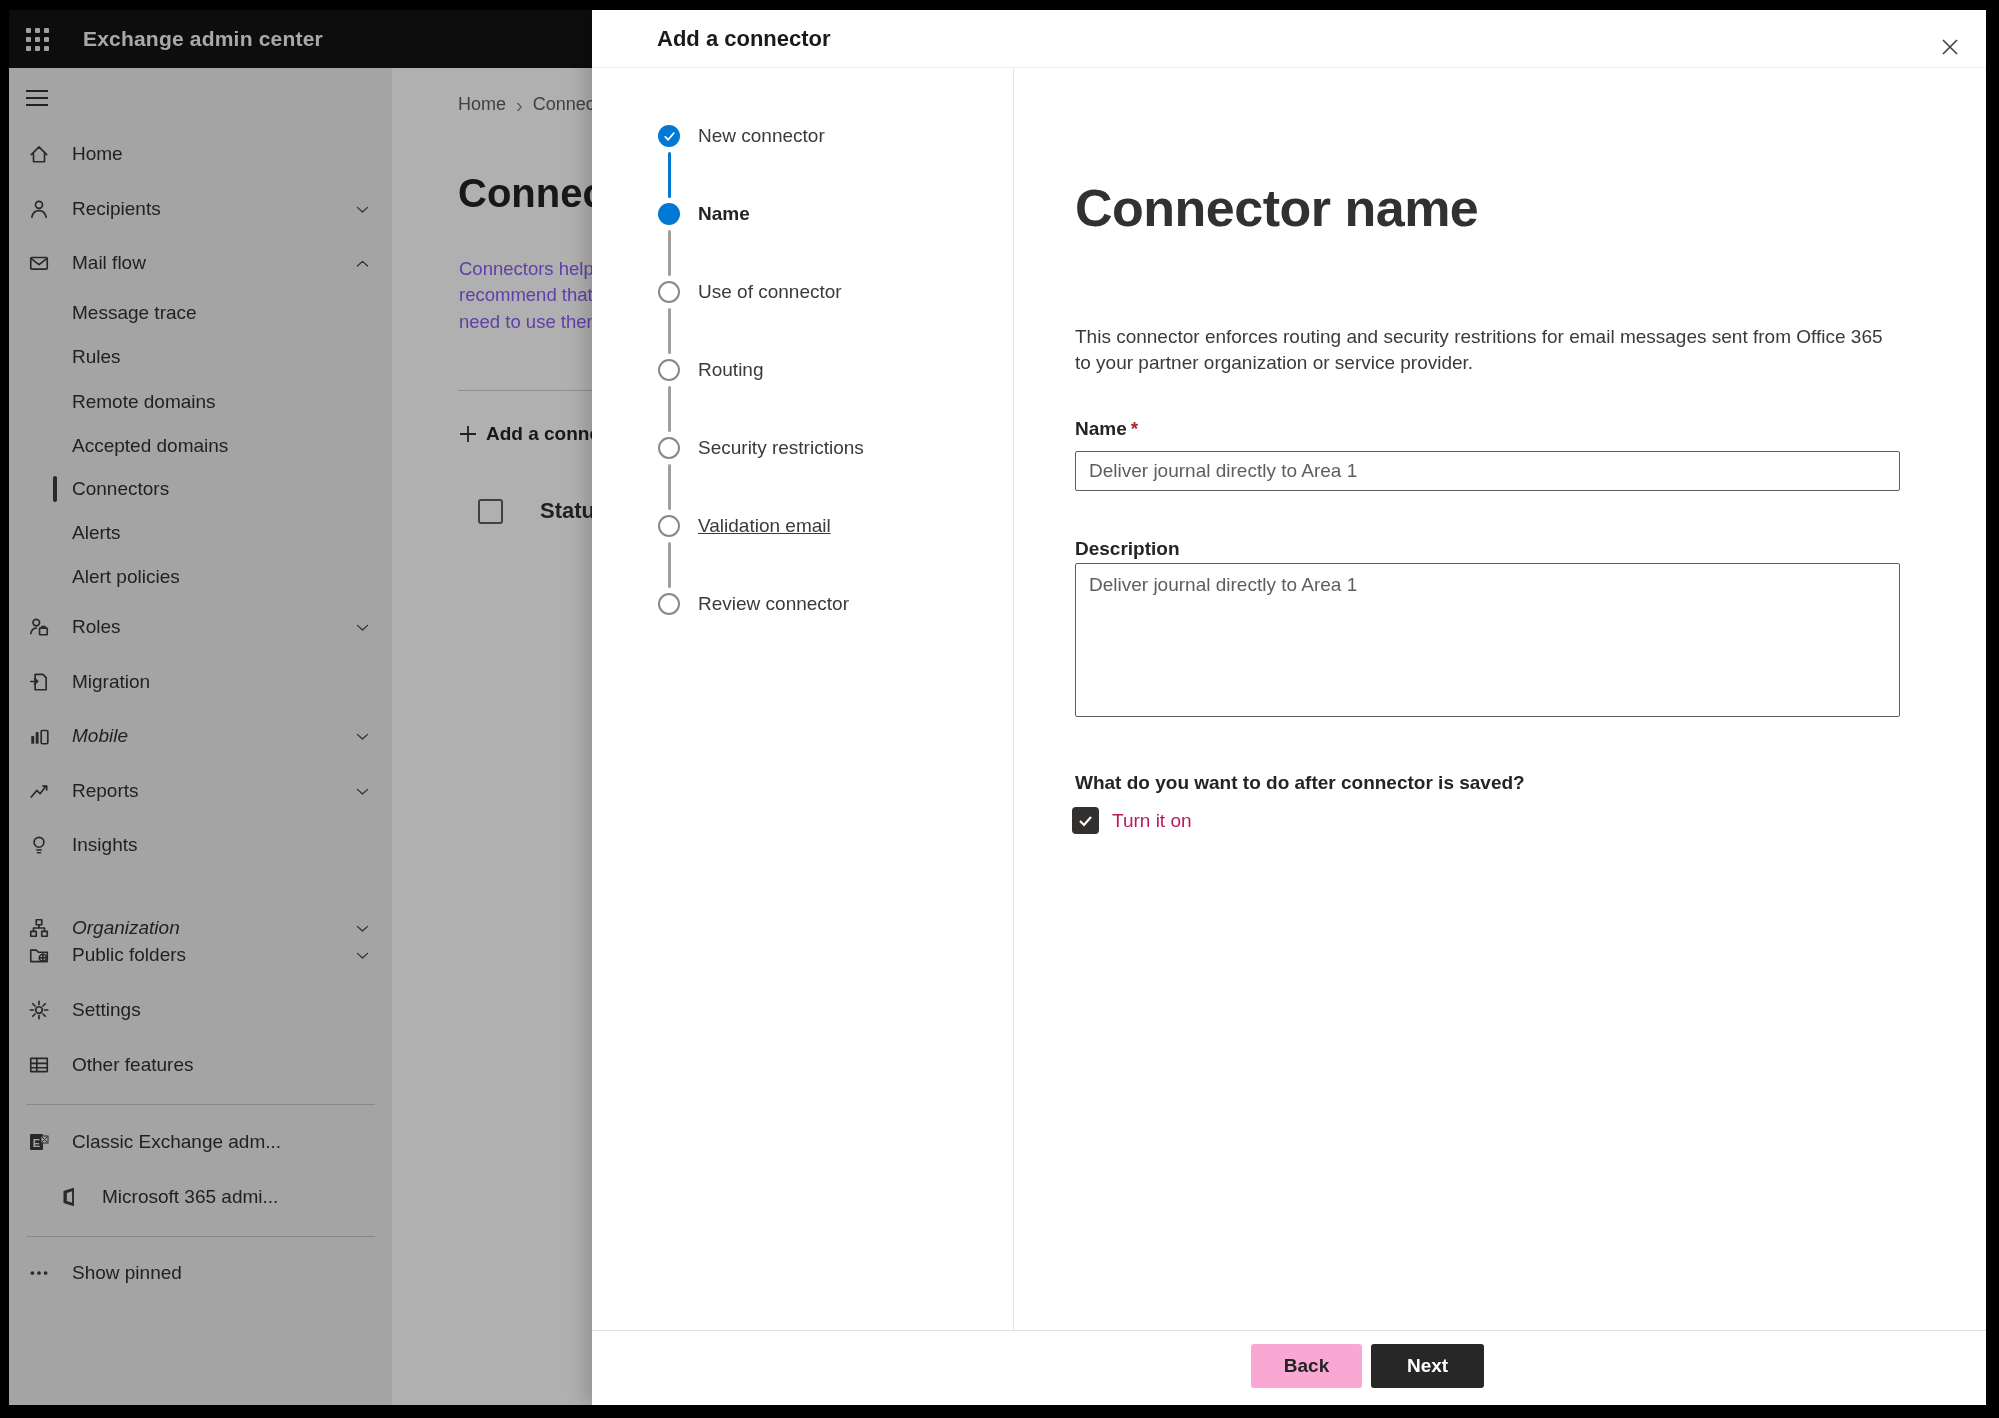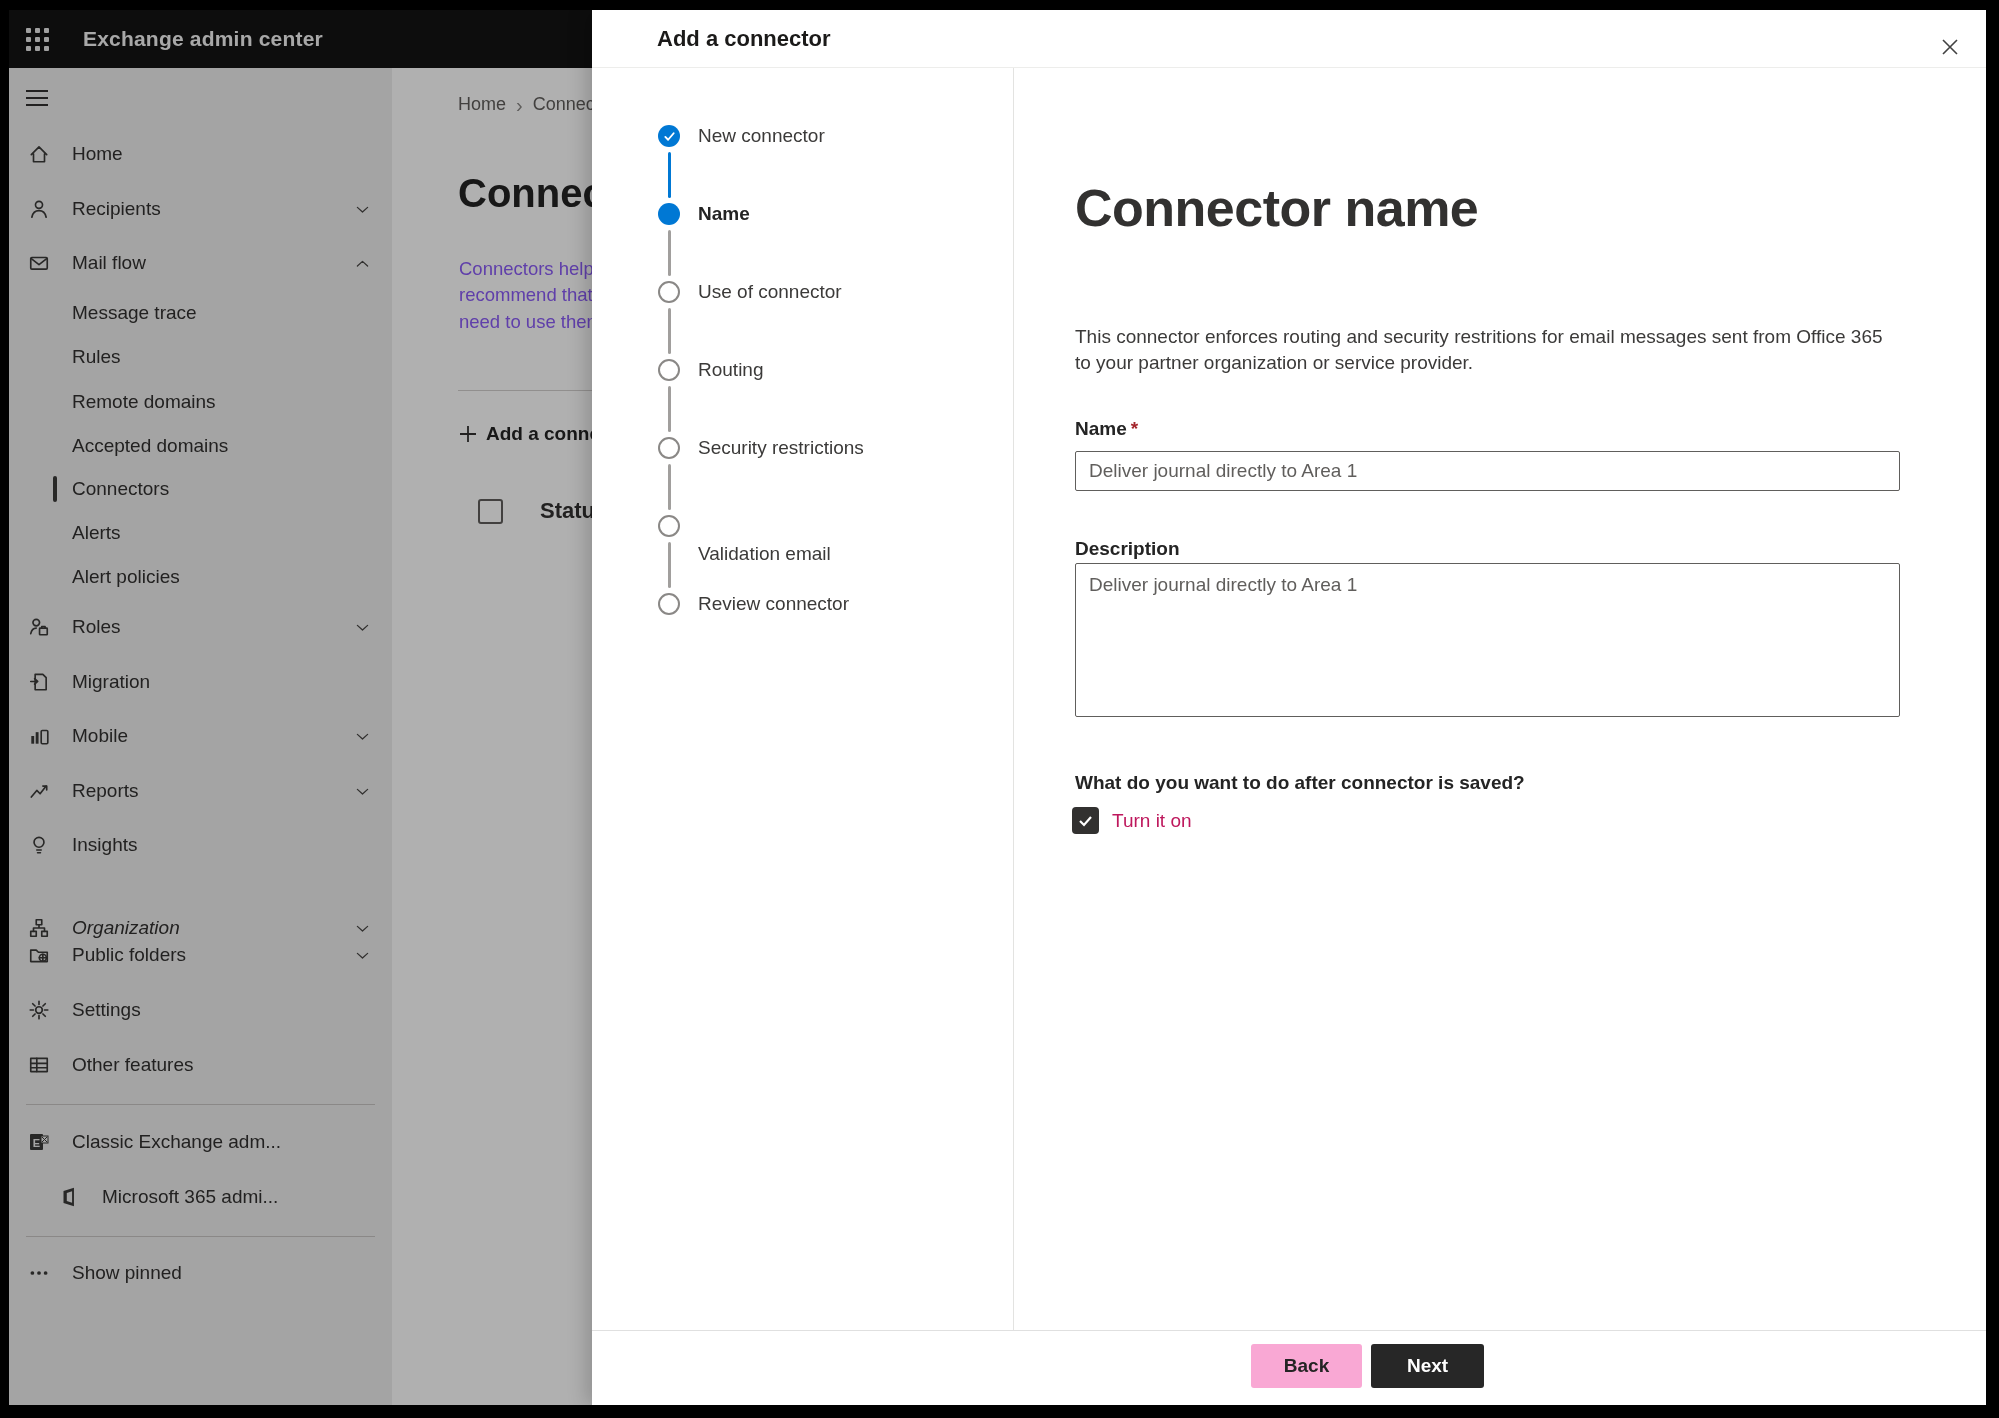--- a/index.html
+++ b/index.html
@@ -156,21 +156,21 @@
               <path fill="none" stroke="currentColor" stroke-width="1.5" stroke-linecap="round" stroke-linejoin="round" d="M4 7.5l6 5.5 6-5.5"></path>
             </svg></span>
         </div>
         <div class="side-item" style="top: 592px;">
           <span class="sicon"><svg width="22" height="22" viewBox="0 0 20 20">
               <path fill="none" stroke="currentColor" stroke-width="1.5" stroke-linecap="round" stroke-linejoin="round" d="M6.5 3h7l3 3v11h-10V3z"></path>
               <path fill="none" stroke="currentColor" stroke-width="1.5" stroke-linecap="round" stroke-linejoin="round" d="M2.5 9.5h6M6 7l2.8 2.5L6 12"></path>
             </svg></span>
           <span>Migration</span>
         </div>
-        <div class="side-item" style="top: 646px;">
+        <div class="side-item" style="top: 646px; font-style: italic;">
           <span class="sicon"><svg width="22" height="22" viewBox="0 0 20 20">
               <rect x="3" y="10" width="2.6" height="7" fill="currentColor"></rect>
               <rect x="7" y="6.5" width="2.6" height="10.5" fill="currentColor"></rect>
               <rect fill="none" stroke="currentColor" stroke-width="1.5" stroke-linecap="round" stroke-linejoin="round" x="12" y="5" width="6" height="12" rx="1"></rect>
             </svg></span>
           <span>Mobile</span>
           <span class="chev"><svg width="17" height="17" viewBox="0 0 20 20">
               <path fill="none" stroke="currentColor" stroke-width="1.5" stroke-linecap="round" stroke-linejoin="round" d="M4 7.5l6 5.5 6-5.5"></path>
             </svg></span>
         </div>
@@ -305,21 +305,21 @@
       <div class="step-circle upcoming" style="top: 271px;"></div>
       <div class="step-label" style="top: 282px;">Use of connector</div>
       <div class="step-line" style="top: 298px; height: 46px; background: rgb(161, 159, 157);"></div>
       <div class="step-circle upcoming" style="top: 349px;"></div>
       <div class="step-label" style="top: 360px;">Routing</div>
       <div class="step-line" style="top: 376px; height: 46px; background: rgb(161, 159, 157);"></div>
       <div class="step-circle upcoming" style="top: 427px;"></div>
       <div class="step-label" style="top: 438px;">Security restrictions</div>
       <div class="step-line" style="top: 454px; height: 46px; background: rgb(161, 159, 157);"></div>
       <div class="step-circle upcoming" style="top: 505px;"></div>
-      <div class="step-label" style="top: 544px;">Validation email</div>
+      <div class="step-label" style="top: 516px; text-decoration: underline;">Validation email</div>
       <div class="step-line" style="top: 532px; height: 46px; background: rgb(161, 159, 157);"></div>
       <div class="step-circle upcoming" style="top: 583px;"></div>
       <div class="step-label" style="top: 594px;">Review connector</div>
     </div>
   <div id="step-divider"></div>
 
   <div id="pane-heading">Connector name</div>
   <div class="pane-desc-line" style="top:316px">This connector enforces routing and security restritions for email messages sent from Office 365</div>
   <div class="pane-desc-line" style="top:342px">to your partner organization or service provider.</div>
 

